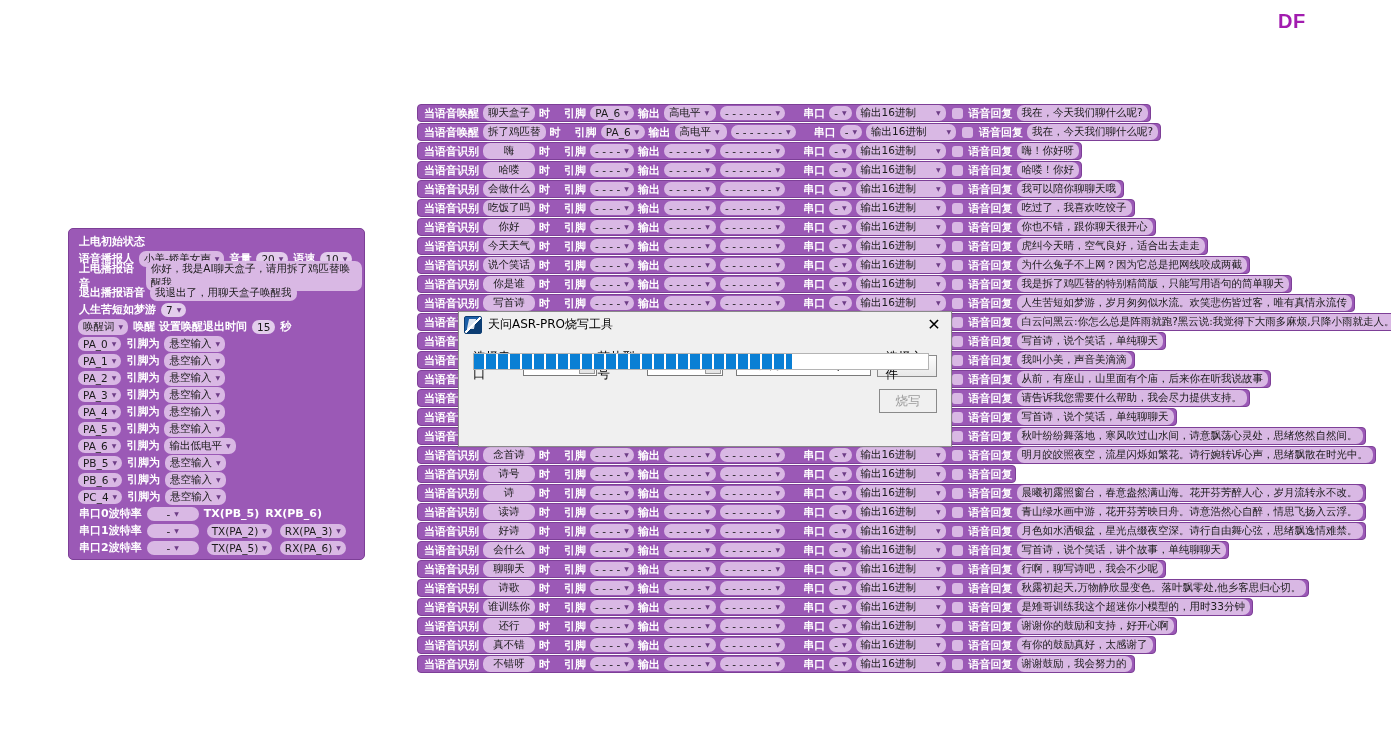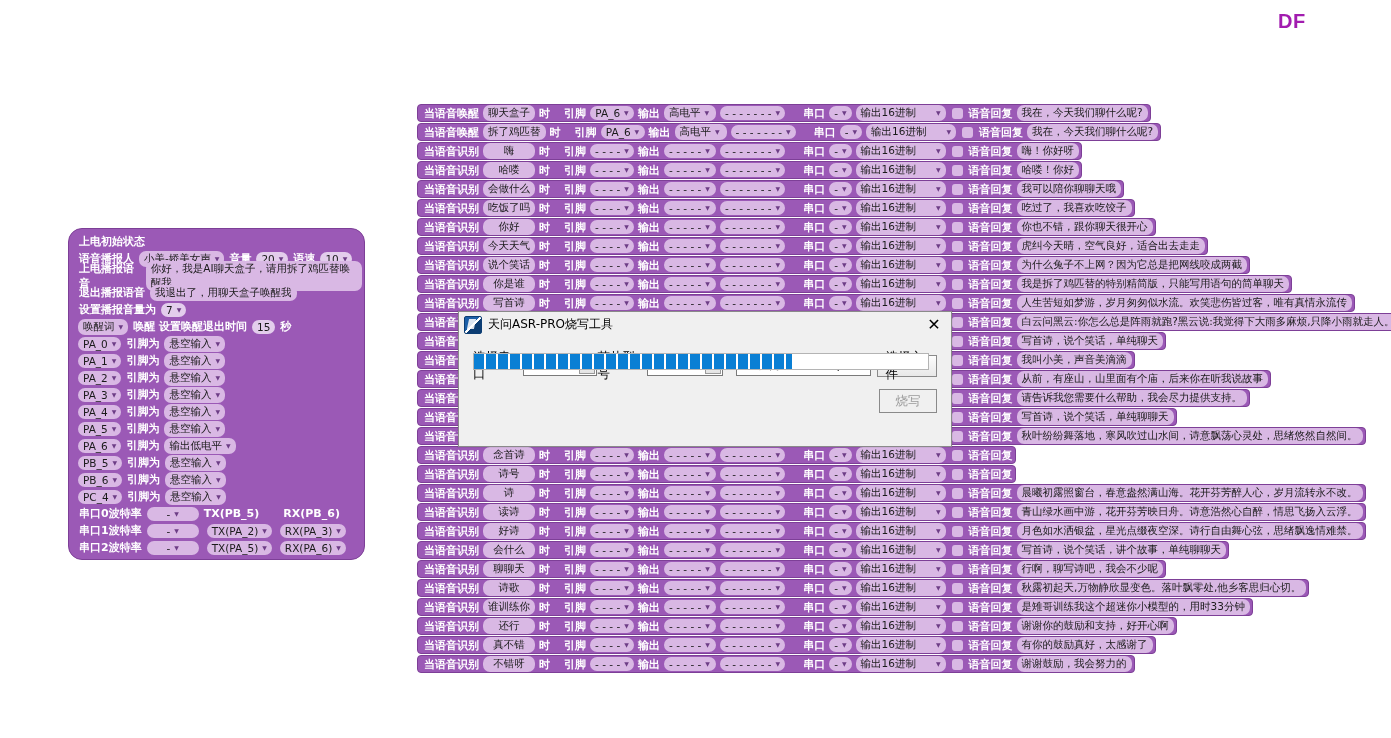--- a/index.html
+++ b/index.html
@@ -37,21 +37,21 @@
     width:11px;height:11px;background:#d9b8e4;border-radius:3px;
     display:inline-block;margin:0 4px;flex:none;
   }
 
   
   #setup-panel{
     position:absolute;left:68px;top:228px;
     width:297px;height:332px;
     background:#9b59b6;
     border:1px solid #7d3f97;
-    border-radius:14px;
+    border-radius:5px;
     padding:4px 0 0 0;
     box-sizing:border-box;
   }
   .srow{
     display:flex;align-items:center;
     height:17px;
     padding-left:7px;
   }
   .srow .lbl{font-size:11px;}
 
@@ -206,21 +206,21 @@
           <span>你好，我是AI聊天盒子，请用拆了鸡匹替唤醒我</span>
         </span>
       </div>
       <div class="srow">
         <span class="lbl">退出播报语音</span>
         <span class="fld">
           <span>我退出了，用聊天盒子唤醒我</span>
         </span>
       </div>
       <div class="srow">
-        <span class="lbl">设置播报音量为</span>
+        <span class="lbl">人生苦短如梦游</span>
         <span class="fld num">
           <span>7</span>
           <span class="tri">▼</span>
         </span>
       </div>
       <div class="srow">
         <span class="fld">
           <span>唤醒词</span>
           <span class="tri">▼</span>
         </span>
@@ -340,21 +340,21 @@
           <span class="tri">▼</span>
         </span>
       </div>
       <div class="srow">
         <span class="lbl">串口0波特率</span>
         <span class="fld" style="min-width: 52px; justify-content: center;">
           <span>-</span>
           <span class="tri">▼</span>
         </span>
         <span class="lbl" style="margin-left: 0;">TX(PB_5)</span>
-        <span class="lbl" style="margin-left: 18px;">RX(PB_6)</span>
+        <span class="lbl" style="">RX(PB_6)</span>
       </div>
       <div class="srow">
         <span class="lbl">串口1波特率</span>
         <span class="fld" style="min-width: 52px; justify-content: center;">
           <span>-</span>
           <span class="tri">▼</span>
         </span>
         <span class="fld" style="margin-left: 6px;">
           <span>TX(PA_2)</span>
           <span class="tri">▼</span>
@@ -1075,20 +1075,23 @@
       <span class="fld w-ser">
         <span>-</span>
         <span class="tri">▼</span>
       </span>
       <span class="fld w-hex">
         <span>输出16进制</span>
         <span class="tri">▼</span>
       </span>
       <span class="chk"></span>
       <span class="lbl">语音回复</span>
+      <span class="fld">
+        <span>明月皎皎照夜空，流星闪烁如繁花。诗行婉转诉心声，思绪飘散在时光中。</span>
+      </span>
     </div>
     <div class="erow">
       <span class="lbl">当语音识别</span>
       <span class="fld w-key">
         <span>诗号</span>
       </span>
       <span class="lbl">时</span>
       <span class="spacer-b"></span>
       <span class="lbl">引脚</span>
       <span class="fld w-pin">

